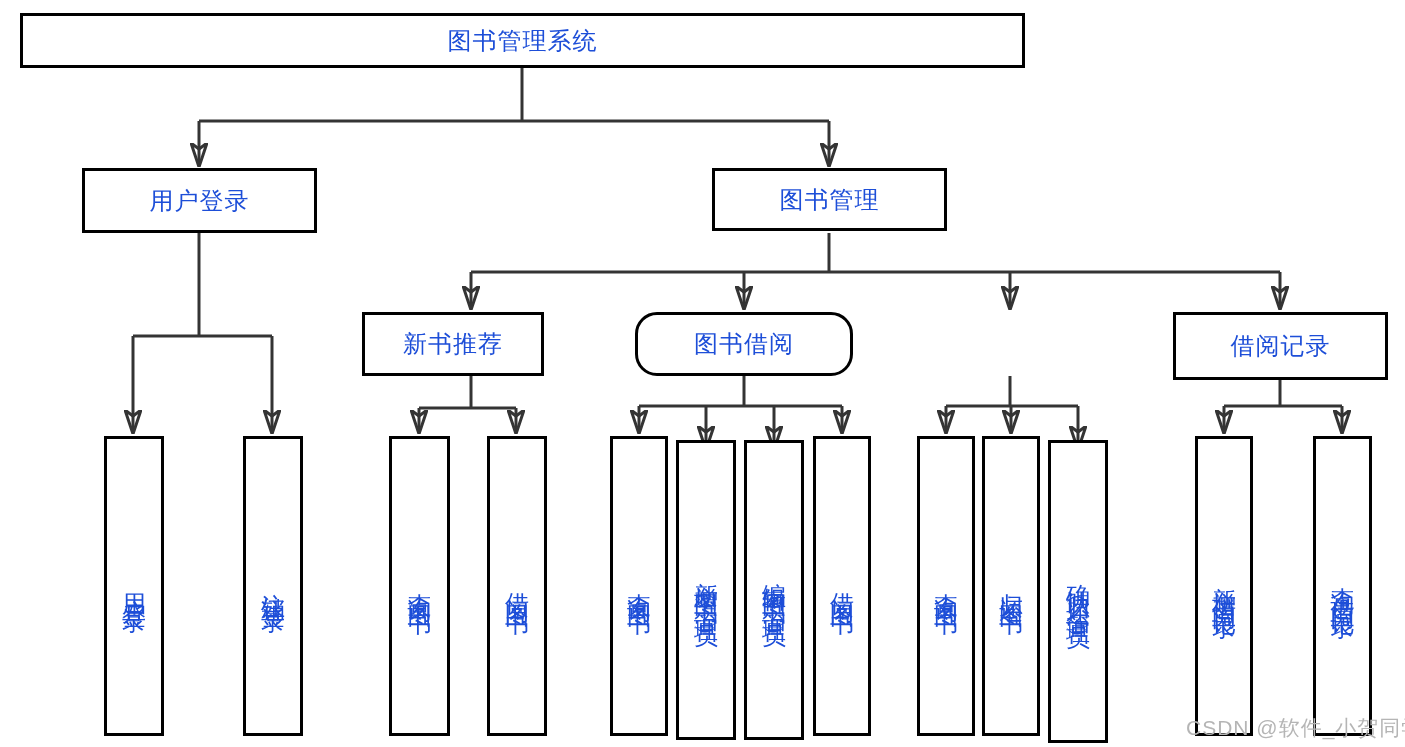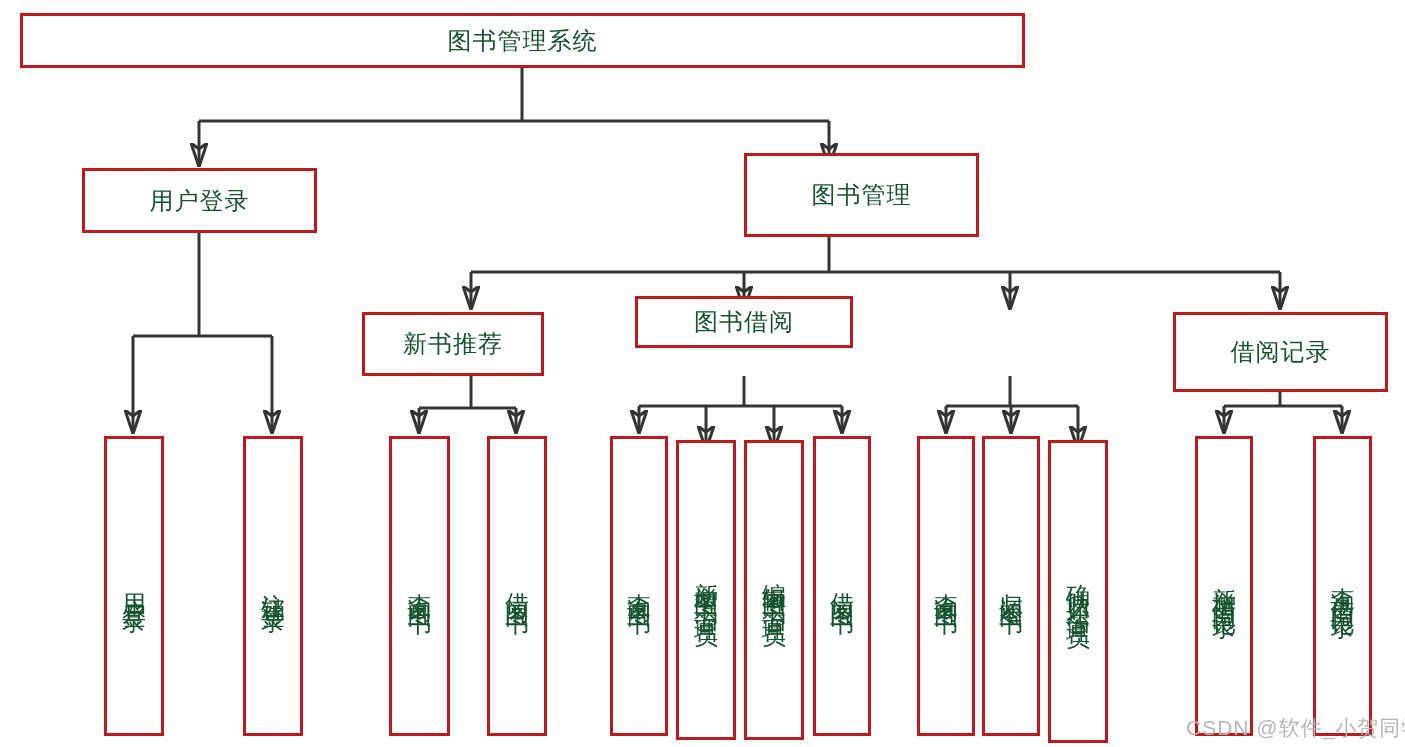--- a/index.html
+++ b/index.html
@@ -17,26 +17,26 @@
   }
   .wires {
     position: absolute;
     left: 0; top: 0;
     width: 1405px;
     height: 747px;
   }
   .node {
     position: absolute;
     box-sizing: border-box;
-    border: 3px solid #b91c1c;
+    border: 3px solid #000000;
     background: #ffffff;
     display: flex;
     align-items: center;
     justify-content: center;
-    color: #14532d;
+    color: #1d4ed8;
     text-align: center;
   }
   .h-node {
     font-size: 24px;
     letter-spacing: 1px;
     white-space: nowrap;
   }
   .v-node {
     writing-mode: vertical-rl;
     text-orientation: mixed;
@@ -105,25 +105,25 @@
 
     <path d="M1280,376 V406"></path>
     <path d="M1224,406 H1342"></path>
     <line x1="1224" y1="406" x2="1224" y2="433" marker-end="url(#arrow)"></line>
     <line x1="1342" y1="406" x2="1342" y2="433" marker-end="url(#arrow)"></line>
   </svg>
 
   <div class="node h-node" style="left:20px; top:13px; width:1005px; height:55px;">图书管理系统</div>
 
   <div class="node h-node" style="left:82px; top:168px; width:235px; height:65px;">用户登录</div>
-  <div class="node h-node" style="left:712px; top:153px; width:235px; height:84px;margin-left:32px;">图书管理</div>
+  <div class="node h-node" style="left:712px; top:168px; width:235px; height:63px;">图书管理</div>
 
   <div class="node h-node" style="left:362px; top:312px; width:182px; height:64px;">新书推荐</div>
-  <div class="node h-node" style="left:635px; top:296px; width:218px; height:52px;">图书借阅</div>
-  <div class="node h-node" style="left:1173px; top:312px; width:215px; height:80px;">借阅记录</div>
+  <div class="node h-node" style="left:635px; top:312px; width:218px; height:64px;border-radius:22px;">图书借阅</div>
+  <div class="node h-node" style="left:1173px; top:312px; width:215px; height:68px;">借阅记录</div>
 
   <div class="node v-node" style="left:104px; top:436px; width:60px; height:300px;">用户登录</div>
   <div class="node v-node" style="left:243px; top:436px; width:60px; height:300px;">注销登录</div>
 
   <div class="node v-node" style="left:389px; top:436px; width:61px; height:300px;">查询图书</div>
   <div class="node v-node" style="left:487px; top:436px; width:60px; height:300px;">借阅图书</div>
 
   <div class="node v-node" style="left:610px; top:436px; width:58px; height:300px;">查询图书</div>
   <div class="node v-node" style="left:676px; top:440px; width:60px; height:300px;">新增图书（管理员）</div>
   <div class="node v-node" style="left:744px; top:440px; width:60px; height:300px;">编辑图书（管理员）</div>

